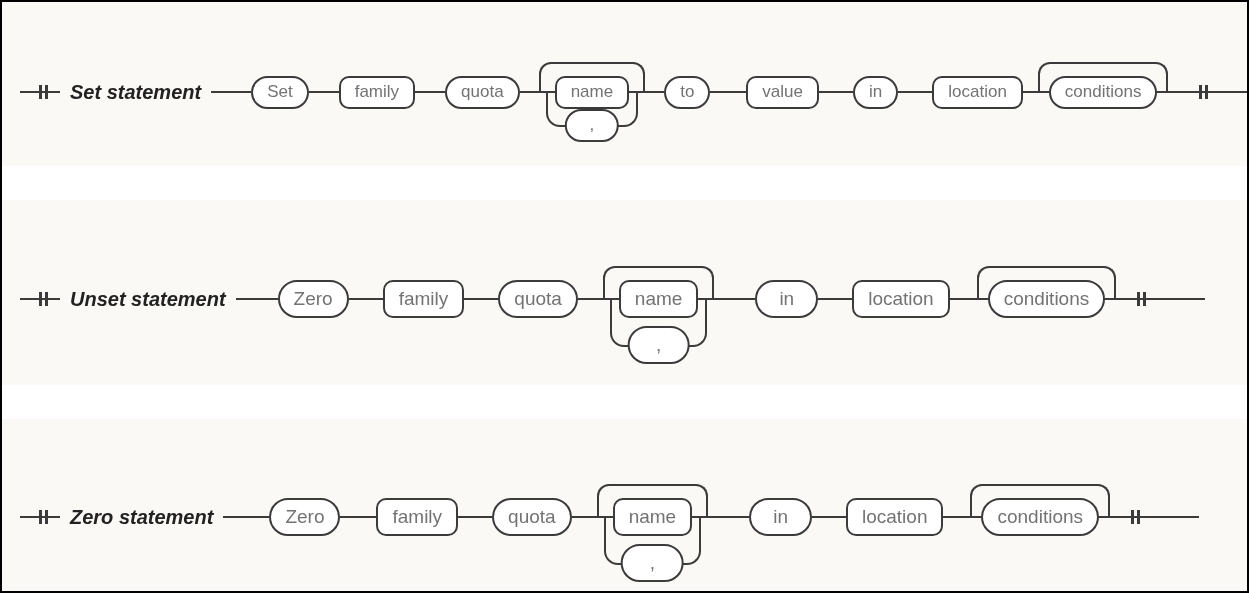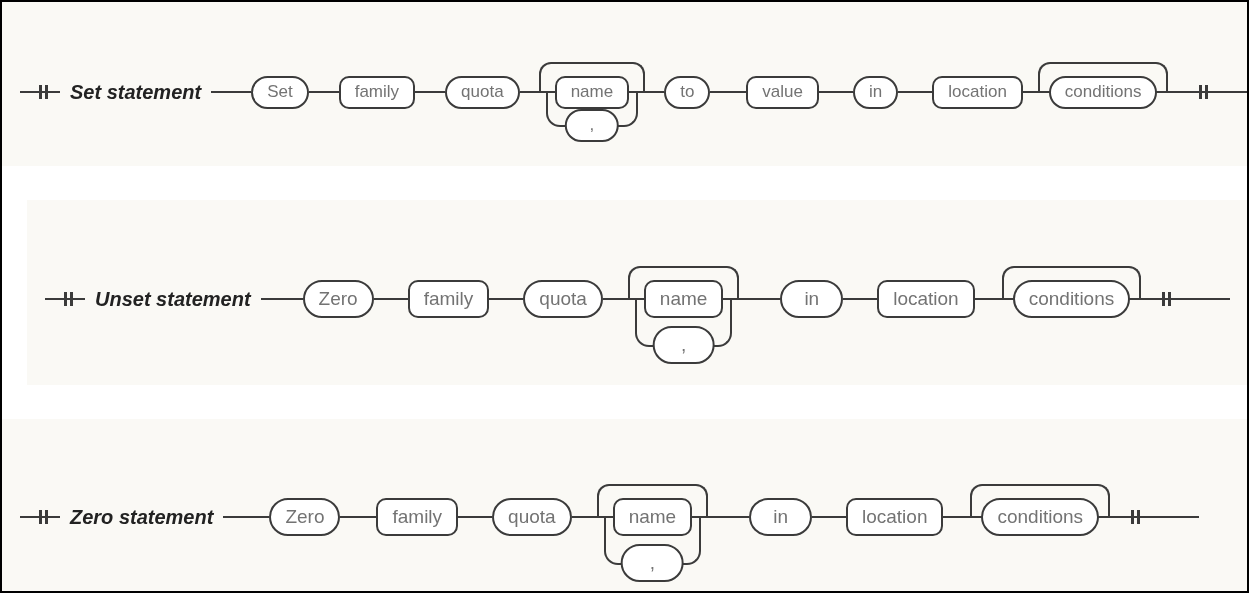--- a/index.html
+++ b/index.html
@@ -3,21 +3,21 @@
 <meta charset="utf-8">
 <style>
   * { margin:0; padding:0; box-sizing:border-box; }
   body { background:#888; font-family:"Liberation Sans", sans-serif; }
   .frame {
     width:1249px; height:593px; border:2px solid #000000; background:#ffffff;
     overflow:hidden; position:relative;
   }
   .section { background:#faf9f5; display:flex; align-items:center; }
   .sec1 { height:164px; padding-top:16px; --bh:33px; --fs:17px; --loopdrop:35px; }
-  .sec2 { height:185px; padding-top:13px;margin-left:25px; --bh:38px; --fs:19px; --loopdrop:48px; }
+  .sec2 { height:185px; padding-top:13px; --bh:38px; --fs:19px; --loopdrop:48px; }
   .sec3 { height:172px; padding-top:24px;justify-content:flex-end; --bh:38px; --fs:19px; --loopdrop:48px; }
   .gap { height:34px; background:#ffffff; }
 
   .row { display:flex; align-items:center; padding-left:18px; width:100%; }
 
   .conn { border-top:2.5px solid #3b3b3b; height:0; flex:none; }
 
   .node {
     height:var(--bh); border:2.5px solid #3b3b3b; background:#ffffff;
     color:#737373; font-size:var(--fs); display:flex; align-items:center;

